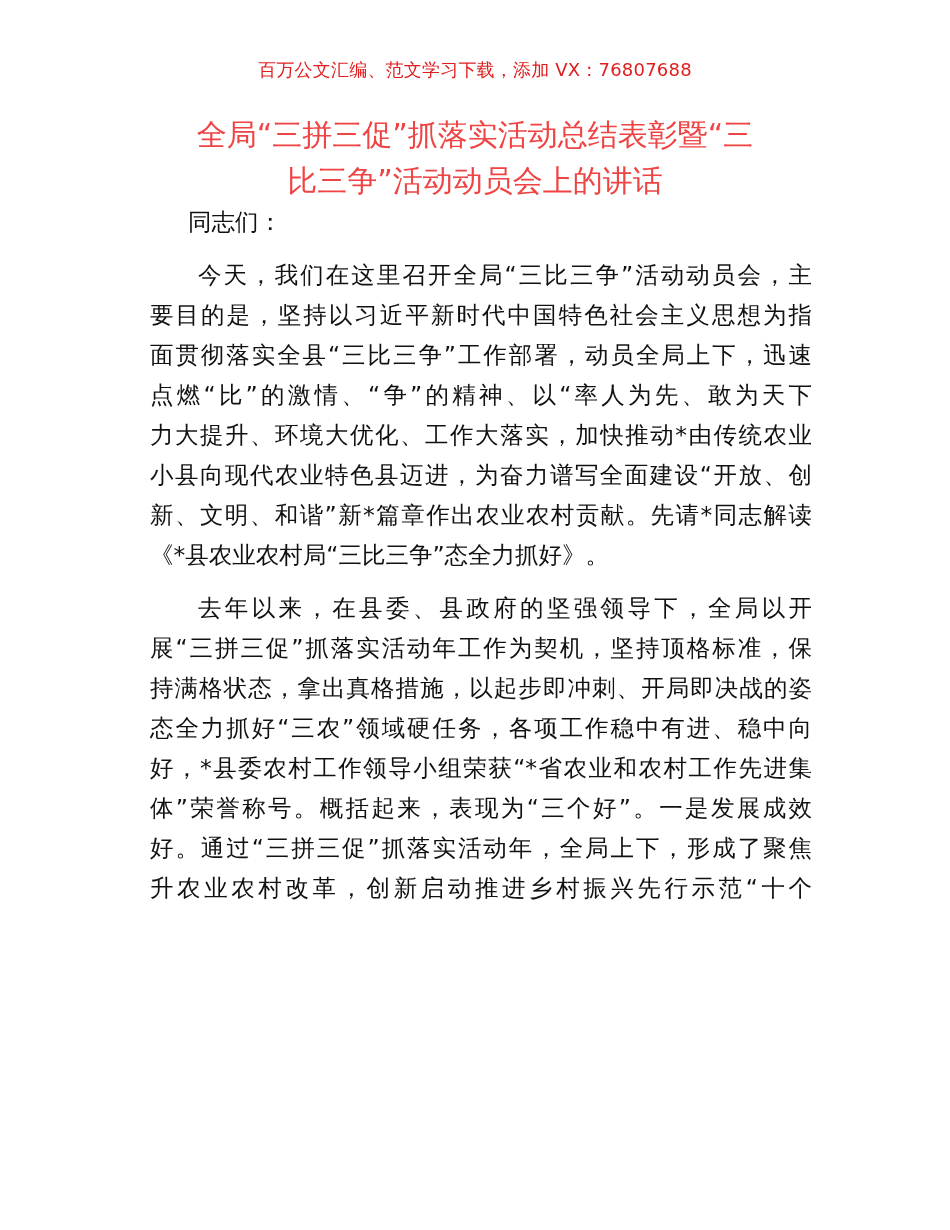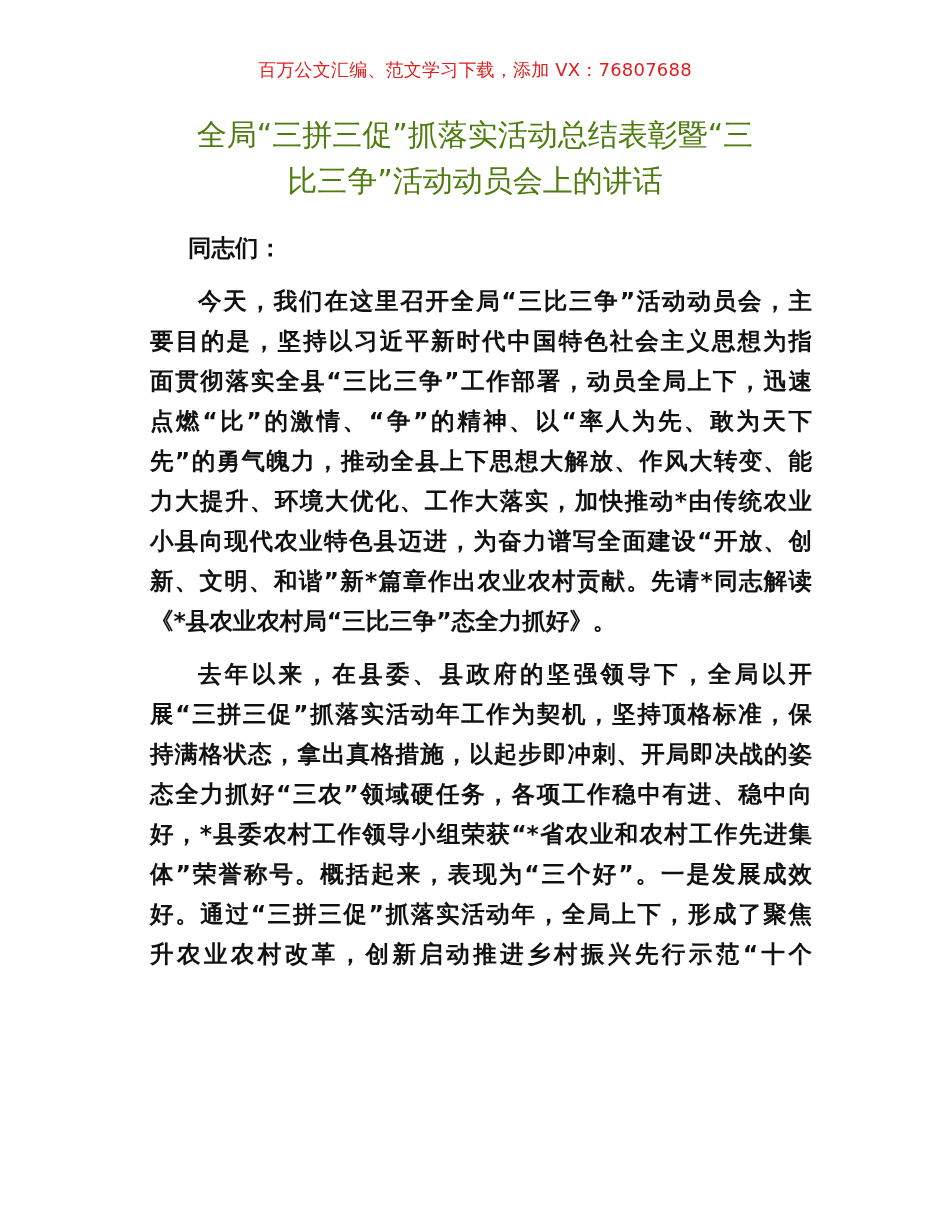--- a/index.html
+++ b/index.html
@@ -8,25 +8,25 @@
     font-family: "DejaVu Sans", "Liberation Sans", sans-serif;
     color: #111111;
   }
   .page { position: relative; width: 950px; height: 961px; }
   .watermark {
     position: absolute; top: 56px; left: 0; width: 950px; text-align: center;
     font-size: 18px; line-height: 28px; color: #e01c1c; letter-spacing: 0.2px;
   }
   .title {
     position: absolute; top: 112px; left: 140px; width: 670px; text-align: center;
-    font-size: 30px; line-height: 46px; color: #4d7c0f;
+    font-size: 30px; line-height: 46px; color: #ef4444;
   }
   .title .line { display: block; white-space: nowrap; }
   .body-text {
-    position: absolute; left: 140px; width: 672px; top: 228px; font-weight: bold;
+    position: absolute; left: 140px; width: 672px; top: 202px;
   }
   .salutation {
     font-size: 23.5px; line-height: 40px; margin: 0 0 13px 0; padding-left: 48px; height: 40px;
   }
   .para { margin: 0 0 13px 10px; }
   .para .ln {
     display: block; font-size: 23.5px; line-height: 40px; height: 40px;
     white-space: nowrap; text-align: justify; text-align-last: justify;
   }
   .para .ln.first { padding-left: 48px; }
@@ -44,21 +44,20 @@
   </div>
 
   <div class="body-text">
     <div class="salutation">同志们：</div>
 
     <div class="para">
       <span class="ln first">今天，我们在这里召开全局“三比三争”活动动员会，主</span>
       <span class="ln">要目的是，坚持以习近平新时代中国特色社会主义思想为指</span>
       <span class="ln">面贯彻落实全县“三比三争”工作部署，动员全局上下，迅速</span>
       <span class="ln">点燃“比”的激情、“争”的精神、以“率人为先、敢为天下</span>
-      <span class="ln">先”的勇气魄力，推动全县上下思想大解放、作风大转变、能</span>
       <span class="ln">力大提升、环境大优化、工作大落实，加快推动*由传统农业</span>
       <span class="ln">小县向现代农业特色县迈进，为奋力谱写全面建设“开放、创</span>
       <span class="ln">新、文明、和谐”新*篇章作出农业农村贡献。先请*同志解读</span>
       <span class="ln last">《*县农业农村局“三比三争”态全力抓好》。</span>
     </div>
 
     <div class="para">
       <span class="ln first">去年以来，在县委、县政府的坚强领导下，全局以开</span>
       <span class="ln">展“三拼三促”抓落实活动年工作为契机，坚持顶格标准，保</span>
       <span class="ln">持满格状态，拿出真格措施，以起步即冲刺、开局即决战的姿</span>

